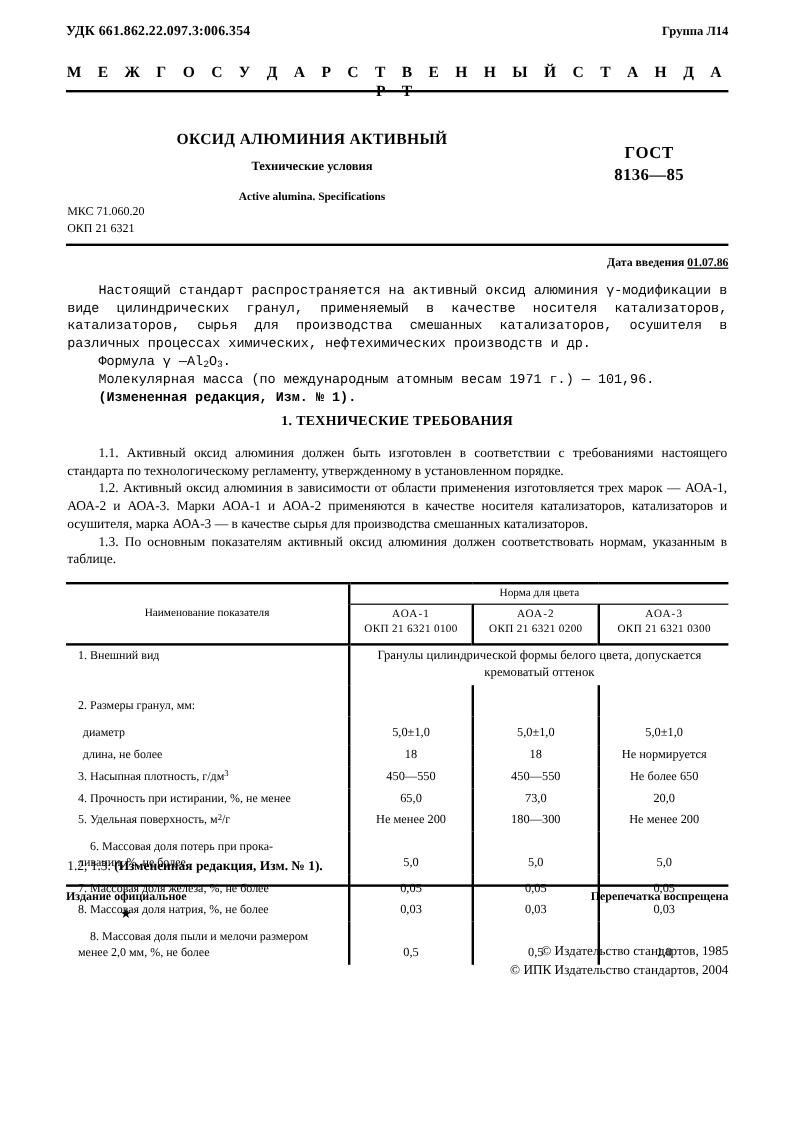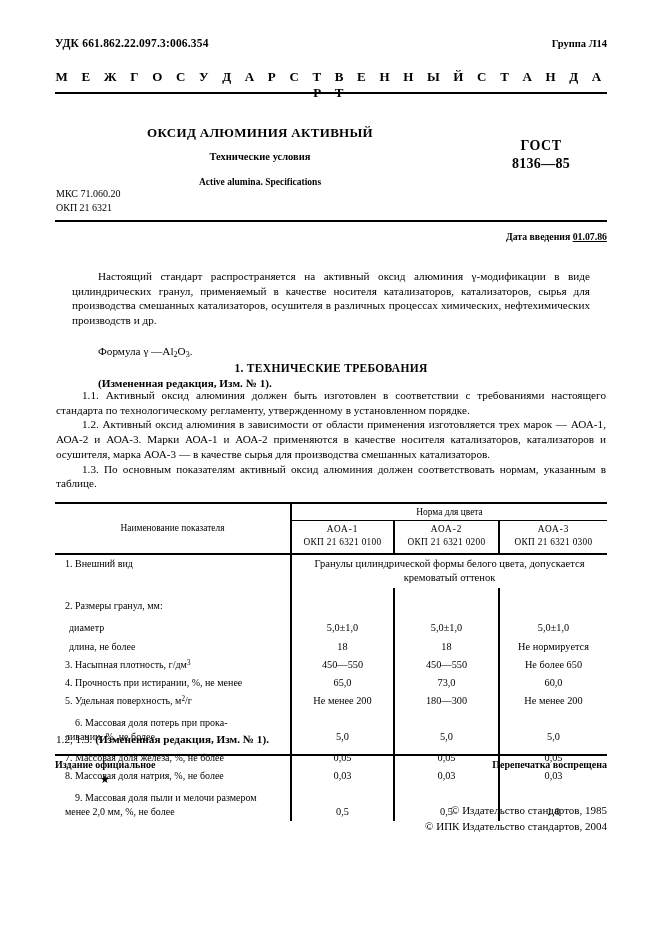--- a/index.html
+++ b/index.html
@@ -10,21 +10,21 @@
   body {
     width: 661px;
     height: 936px;
     font-family: "Liberation Serif", "DejaVu Serif", serif;
     color: #000000;
     position: relative;
     overflow: hidden;
   }
   .page {
     position: absolute;
-    left: 0; top: 17px;
+    left: 0; top: 0;
     width: 661px;
     height: 721px;
   }
 
   
   .topline {
     position: absolute;
     left: 55px;
     top: 20px;
     width: 552px;
@@ -127,22 +127,23 @@
     position: absolute;
     left: 56px;
     top: 236px;
     width: 550px;
     font-size: 11.2px;
     line-height: 1.31;
     text-align: justify;
     text-justify: inter-word;
   }
   .body p {
-    margin: 16px;
+    margin: 0;
     text-indent: 26px;
+    font-family: Liberation Mono, monospace;
   }
   .body p.noind { text-indent: 26px; }
   .bold { font-weight: bold; }
   sub { font-size: 72%; vertical-align: -0.22em; }
   sup { font-size: 72%; vertical-align: 0.42em; }
 
   .sec-head {
     position: absolute;
     left: 56px;
     top: 345px;
@@ -306,20 +307,21 @@
   <div class="rule rule-mid"></div>
 
   <div class="date-intro">
     <span>Дата введения</span>
     <span class="dv">01.07.86</span>
   </div>
 
   <div class="body">
     <p>Настоящий стандарт распространяется на активный оксид алюминия γ-модификации в виде цилиндрических гранул, применяемый в качестве носителя катализаторов, катализаторов, сырья для производства смешанных катализаторов, осушителя в различных процессах химических, нефтехимических производств и др.</p>
     <p class="noind"><span>Формула γ —Al</span><sub>2</sub><span>O</span><sub>3</sub><span>.</span></p>
+    <p class="noind">Молекулярная масса (по международным атомным весам 1971 г.) — 101,96.</p>
     <p class="noind bold">(Измененная редакция, Изм. № 1).</p>
   </div>
 
   <div class="sec-head">1.  ТЕХНИЧЕСКИЕ ТРЕБОВАНИЯ</div>
 
   <div class="body2">
     <p>1.1. Активный оксид алюминия должен быть изготовлен в соответствии с требованиями настоящего стандарта по технологическому регламенту, утвержденному в установленном порядке.</p>
     <p>1.2. Активный оксид алюминия в зависимости от области применения изготовляется трех марок — АОА-1, АОА-2 и АОА-3. Марки АОА-1 и АОА-2 применяются в качестве носителя катализаторов, катализаторов и осушителя, марка АОА-3 — в качестве сырья для производства смешанных катализаторов.</p>
     <p>1.3. По основным показателям активный оксид алюминия должен соответствовать нормам, указанным в таблице.</p>
   </div>
@@ -391,21 +393,21 @@
           <td class="rowname"><span>3.  Насыпная плотность, г/дм</span><sup>3</sup></td>
           <td class="val vsep-l">450—550</td>
           <td class="val vsep-l">450—550</td>
           <td class="val vsep-l">Не более 650</td>
         </tr>
 
         <tr>
           <td class="rowname">4.  Прочность при истирании, %, не менее</td>
           <td class="val vsep-l">65,0</td>
           <td class="val vsep-l">73,0</td>
-          <td class="val vsep-l">60,0</td>
+          <td class="val vsep-l">20,0</td>
         </tr>
 
         <tr>
           <td class="rowname"><span>5.  Удельная поверхность, м</span><sup>2</sup><span>/г</span></td>
           <td class="val vsep-l">Не менее 200</td>
           <td class="val vsep-l">180—300</td>
           <td class="val vsep-l">Не менее 200</td>
         </tr>
 
         <tr>
@@ -427,21 +429,21 @@
 
         <tr>
           <td class="rowname">8.  Массовая доля натрия, %, не более</td>
           <td class="val vsep-l">0,03</td>
           <td class="val vsep-l">0,03</td>
           <td class="val vsep-l">0,03</td>
         </tr>
 
         <tr>
           <td class="rowname" style="padding-top:6px !important">
-            <span style="display:block;text-indent:10px">9.  Массовая доля пыли и мелочи размером</span>
+            <span style="display:block;text-indent:10px">8.  Массовая доля пыли и мелочи размером</span>
             <span style="display:block">менее 2,0 мм, %, не более</span>
           </td>
           <td class="val vsep-l" style="vertical-align:bottom !important">0,5</td>
           <td class="val vsep-l" style="vertical-align:bottom !important">0,5</td>
           <td class="val vsep-l" style="vertical-align:bottom !important">1,0</td>
         </tr>
 
       </tbody>
     </table>
   </div>

